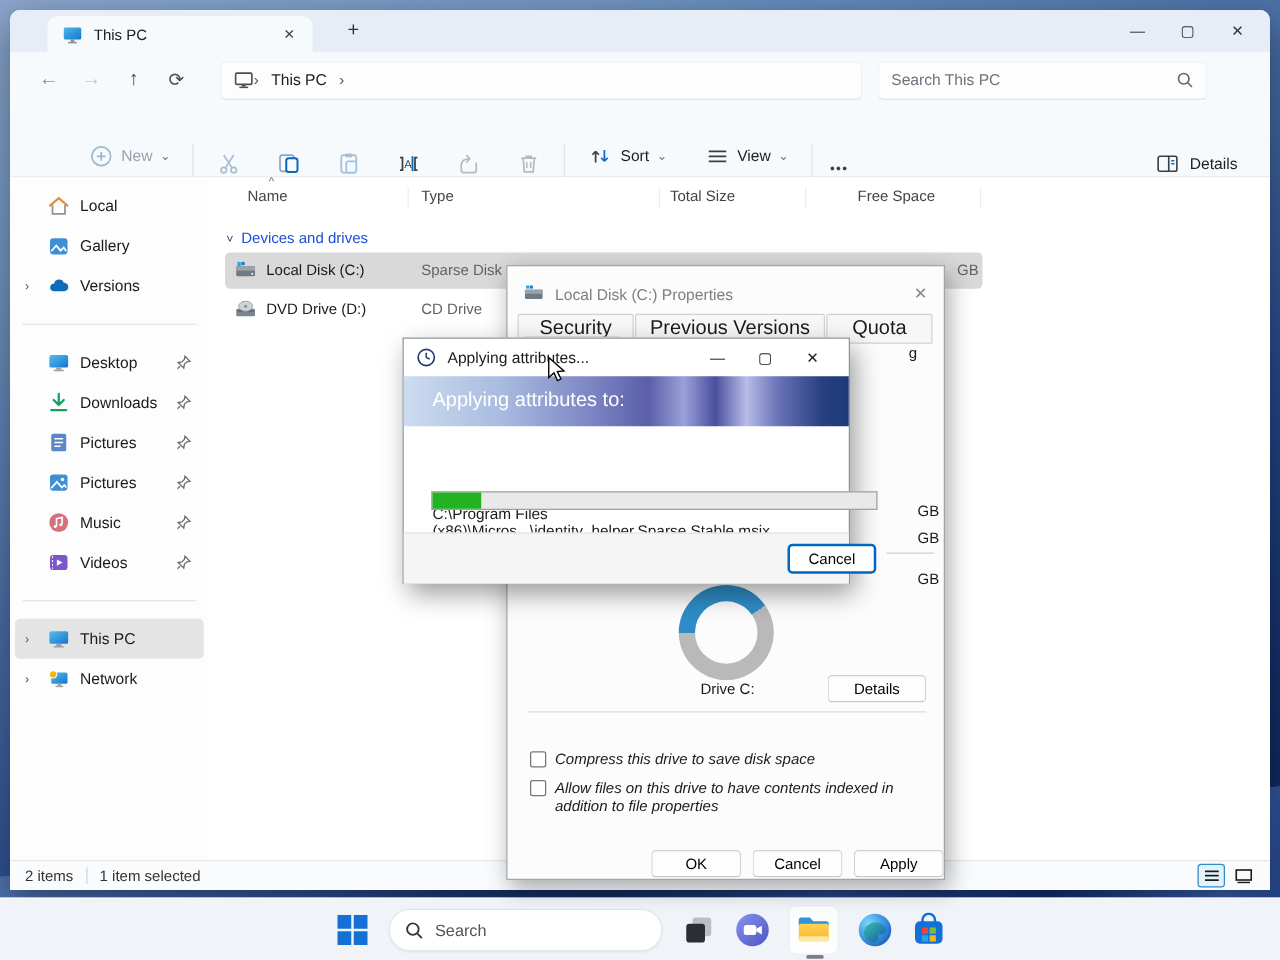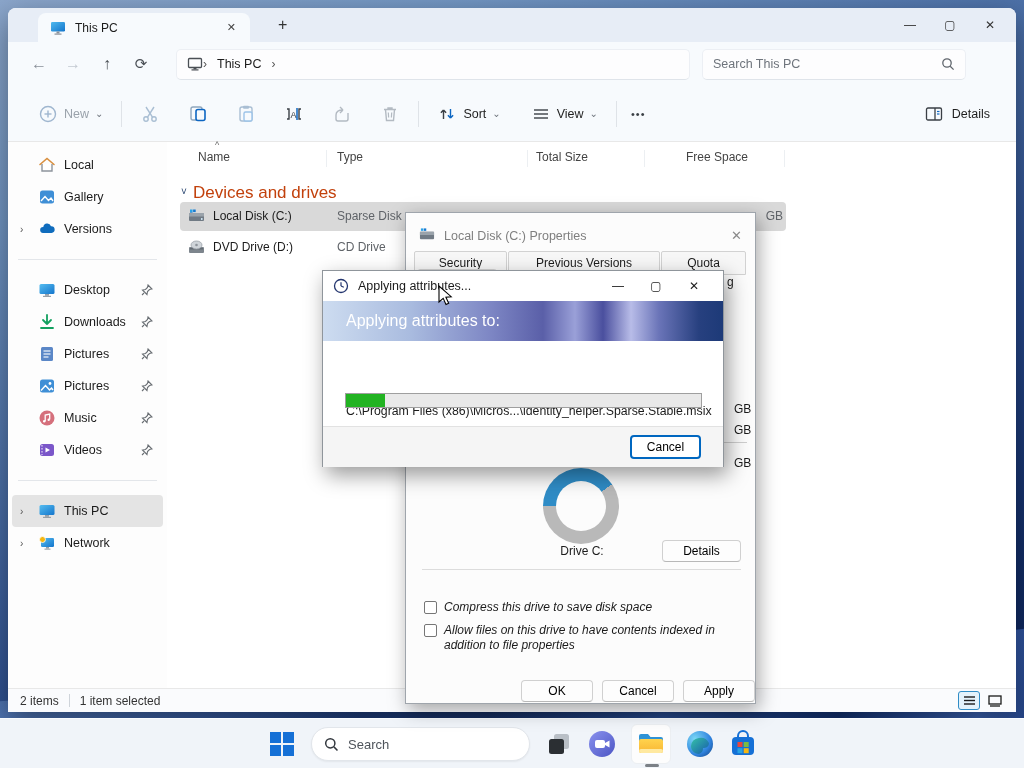--- a/index.html
+++ b/index.html
@@ -36,21 +36,21 @@
   .addressbar { width:514px; height:31px; background:#fdfdfe; border:1px solid #eceff4; border-bottom-color:#dfe4ea;
     border-radius:5px; display:flex; align-items:center; padding:0 10px; margin-left:8px; }
   .addr-crumb { margin:0 10px; font-size:12.5px; }
   .addr-chev { color:#555; font-size:12px; }
   .searchbox { width:264px; height:31px; background:#fdfdfe; border:1px solid #eceff4; border-bottom-color:#dfe4ea;
     border-radius:5px; display:flex; align-items:center; padding:0 10px; margin-left:12px; }
   .searchbox input { border:none; outline:none; background:transparent; flex:1; font-size:12.5px;
     font-family:inherit; color:#333; }
   .searchbox input::placeholder { color:#6e747c; }
   .toolbar { position:absolute; left:0; top:78px; width:100%; height:56px; background:#f7fafd;
-    border-bottom:1px solid #e8e8e8; display:flex; align-items:center; }
+    border-bottom:1px solid #e8e8e8; display:flex; align-items:flex-end;padding-left:33px; }
   .tb-sep { width:1px; height:26px; background:#dfe3e8; margin:0 10px; }
   .tb-btn { display:flex; align-items:center; gap:6px; padding:6px 8px; border-radius:4px; }
   .tb-label { font-size:12.5px; color:#1f1f1f; }
   .tb-label.dis { color:#9aa2ab; }
   .tb-caret { font-size:10px; color:#6e747c; }
   .icon-20 { width:20px; height:20px; display:inline-block; }
   .tb-icons { display:flex; gap:28px; margin:0 8px; }
   .details-btn { margin-left:auto; margin-right:26px; display:flex; align-items:center; gap:8px; }
 
   
@@ -62,21 +62,21 @@
   .side-icon { position:absolute; left:26px; width:18px; height:18px; }
   .side-label { position:absolute; left:52px; font-size:12.5px; }
   .side-pin { position:absolute; right:10px; width:12px; height:12px; }
   .side-divider { height:1px; background:#e3e6ea; margin:14px 10px; }
 
   .filelist { position:absolute; left:159px; top:0; right:0; height:100%; background:#fff; }
   .cols { position:absolute; left:0; top:4px; width:100%; height:24px; }
   .col-h { position:absolute; top:4px; font-size:12px; color:#444; }
   .col-sep { position:absolute; top:4px; width:1px; height:17px; background:#eceff2; }
   .sort-ind { position:absolute; left:48px; top:-6px; font-size:9px; color:#666; }
-  .group-h { position:absolute; left:11px; top:41px; font-size:17px; color:#c2410c; }
+  .group-h { position:absolute; left:11px; top:41px; font-size:12px; color:#1d4ed8; }
   .group-chev { position:absolute; left:14px; top:44px; font-size:10px; color:#26436e; }
   .frow { position:absolute; left:13px; width:606px; height:29px; border-radius:4px; }
   .frow.sel { background:#d9d9d9; }
   .frow-icon { position:absolute; left:8px; top:6px; width:17px; height:17px; }
   .frow-name { position:absolute; left:33px; top:7px; font-size:12px; color:#1b1b1b; }
   .frow-type { position:absolute; left:157px; top:7px; font-size:12px; color:#5f6368; }
   .frow-gb { position:absolute; right:3px; top:7px; font-size:12px; color:#5f6368; }
 
   .statusbar { position:absolute; left:0; top:680px; width:100%; height:24px; background:#fafbfd;
     border-top:1px solid #e8e8e8; display:flex; align-items:center; font-size:12px; color:#333; }
@@ -89,42 +89,42 @@
 
   
   .props { position:absolute; left:397px; top:204px; width:351px; height:492px; background:#fcfcfc;
     border:1px solid #9fa5ac; box-shadow:3px 6px 18px rgba(0,0,0,.35); z-index:5; font-size:12px; }
   .props-title { position:absolute; left:0; top:0; width:100%; height:30px; display:flex; align-items:flex-end; }
   .props-title .dlg-icon { margin-left:13px; width:16px; height:16px; }
   .props-title .t { margin-left:9px; color:#7f7f7f; font-size:12.5px; }
   .props-close { margin-left:auto; margin-right:13px; color:#8a8a8a; font-size:13px; }
   .ptabs { position:absolute; left:8px; top:38px; display:flex; }
   .ptab { border:1px solid #d2d2d2; background:#f7f7f7; border-radius:2px 2px 0 0; height:24px;
-    display:flex; align-items:center; justify-content:center; font-size:12px; margin-right:1px; }
+    display:flex; align-items:center; justify-content:center; font-size:16px; margin-right:1px; }
   .ptab.t1 { width:93px; } .ptab.t2 { width:152px; } .ptab.t3 { width:85px; }
   .ptab2 { position:absolute; left:12px; top:56px; width:78px; height:28px; background:#fff;
     border:1px solid #d2d2d2; border-bottom:none; border-radius:2px 2px 0 0; text-align:center; padding-top:6px; z-index:1; }
   .ptab2-right { position:absolute; left:321px; top:62px; font-size:12px; }
   .gb-strip { position:absolute; left:328px; font-size:12px; color:#1b1b1b; }
   .gb-line { position:absolute; left:303px; top:229px; width:38px; height:1px; background:#cfcfcf; }
   .donut { position:absolute; left:137px; top:255px; width:76px; height:76px; border-radius:50%; }
   .donut-hole { position:absolute; left:13px; top:13px; width:50px; height:50px; border-radius:50%; background:#fcfcfc; }
   .drive-label { position:absolute; left:138px; top:331px; width:76px; text-align:center; font-size:12px; }
   .btn { background:#fdfdfd; border:1px solid #d0d0d0; border-bottom-color:#b8b8b8; border-radius:4px;
     font-size:12px; text-align:center; font-family:inherit; }
   .details-b { position:absolute; left:256px; top:327px; width:79px; height:22px; line-height:20px; }
   .psep { position:absolute; left:16px; top:356px; width:319px; height:1px; background:#dcdcdc; }
   .cbrow { position:absolute; left:18px; display:flex; }
   .cbox { width:13px; height:13px; border:1px solid #767676; border-radius:2px; background:#fff; flex:none; margin-top:1px; }
   .cblabel { margin-left:7px; font-size:12px; line-height:1.25; width:305px;font-style:italic; }
   .pbtns { position:absolute; left:0; top:467px; width:100%; }
   .pbtn { position:absolute; width:72px; height:22px; line-height:20px; }
 
   
-  .prog { position:absolute; left:314px; top:262px; width:402px; height:197px; background:#fff;
+  .prog { position:absolute; left:314px; top:262px; width:358px; height:197px; background:#fff;
     border:1px solid #8f959b; box-shadow:4px 8px 20px rgba(0,0,0,.4); z-index:10; }
   .prog-title { position:absolute; left:0; top:0; width:100%; height:30px; display:flex; align-items:center; }
   .prog-title .clk { margin-left:10px; width:16px; height:16px; }
   .prog-title .t { margin-left:9px; font-size:12.5px; }
   .prog-controls { margin-left:auto; display:flex; margin-right:10px; }
   .prog-controls span { width:38px; text-align:center; font-size:12px; color:#1b1b1b; }
   .prog-banner { position:absolute; left:0; top:30px; width:100%; height:40px; display:flex; align-items:center;
     background:linear-gradient(90deg,#cddcf0 0%,#a9bbdf 22%,#7d86c4 42%,#5a5fa8 55%,#9aa0d8 63%,#4a4f9e 70%,#b8bce8 77%,#6a74b8 84%,#27407f 94%,#1d3a78 100%); }
   .prog-banner .t { margin-left:23px; color:#fff; font-size:16px; }
   .prog-path { position:absolute; left:23px; top:85px; font-size:12.3px; color:#1b1b1b;margin-top:48px; }

